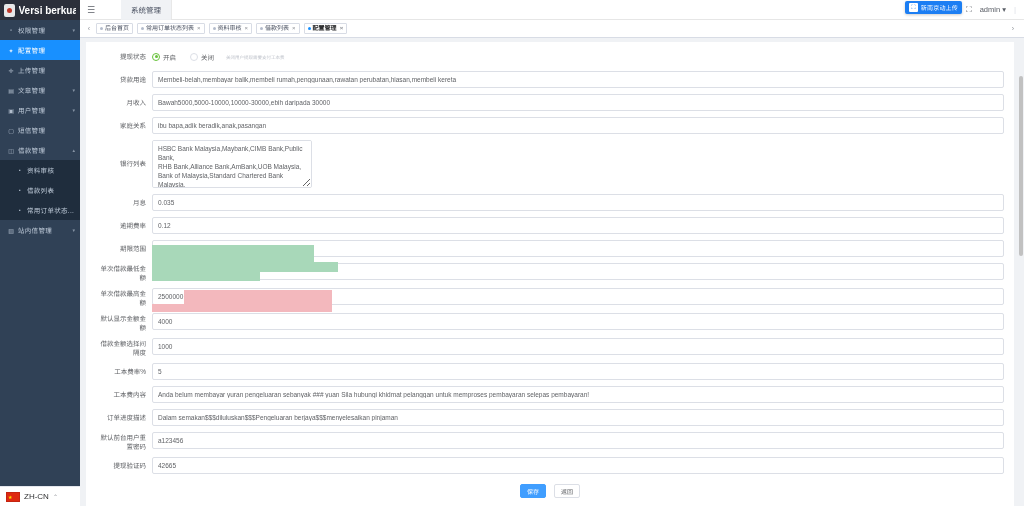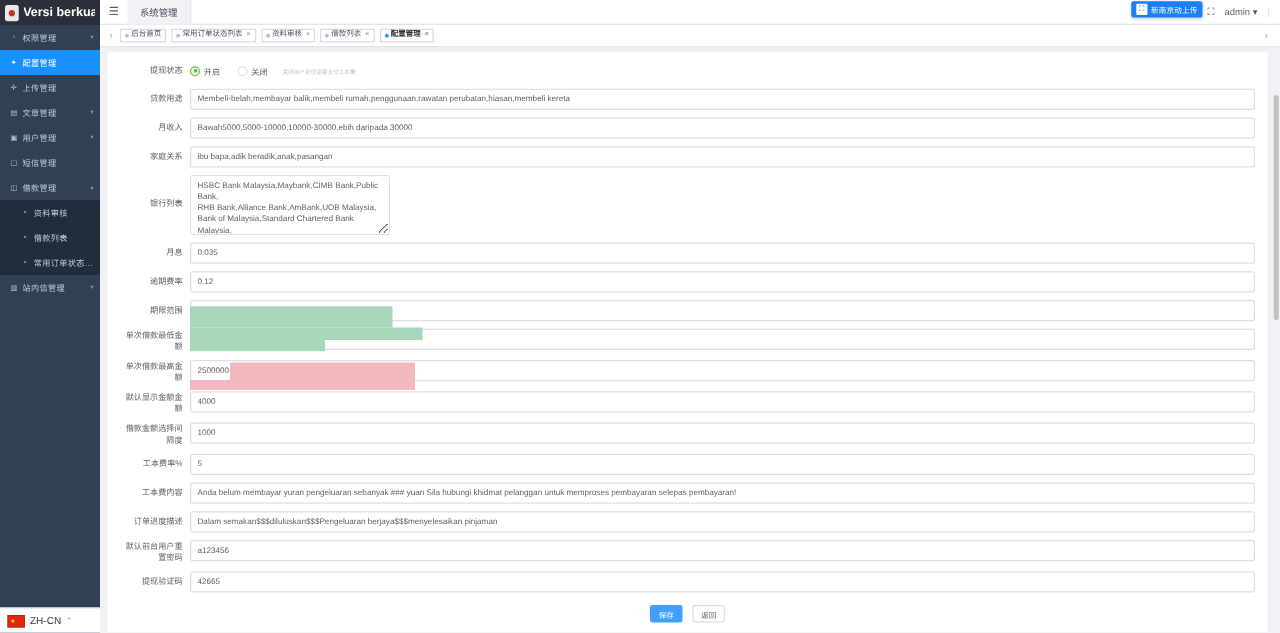--- a/index.html
+++ b/index.html
@@ -111,20 +111,21 @@
   .hamburger {
     width: 22px; display: flex; align-items: center; justify-content: center;
     font-size: 9px; color: #5a5e66; cursor: pointer;
   }
   .nav-tab {
     height: 20px; padding: 0 10px;
     display: flex; align-items: center;
     background: #f0f2f5; color: #495060;
     font-size: 7.5px; cursor: pointer;
     border-right: 1px solid #e8e8e8;
+    margin-left: 19px;
   }
   .nav-right {
     margin-left: auto; display: flex; align-items: center;
     gap: 8px; padding-right: 8px; height: 20px;
   }
   .nav-icon { font-size: 8px; color: #5a5e66; cursor: pointer; }
   .nav-user { font-size: 7.5px; color: #5a5e66; cursor: pointer; text-align: center; }
   .nav-sep { color: #dcdfe6; font-size: 8px; }
 
   .rec-badge {

